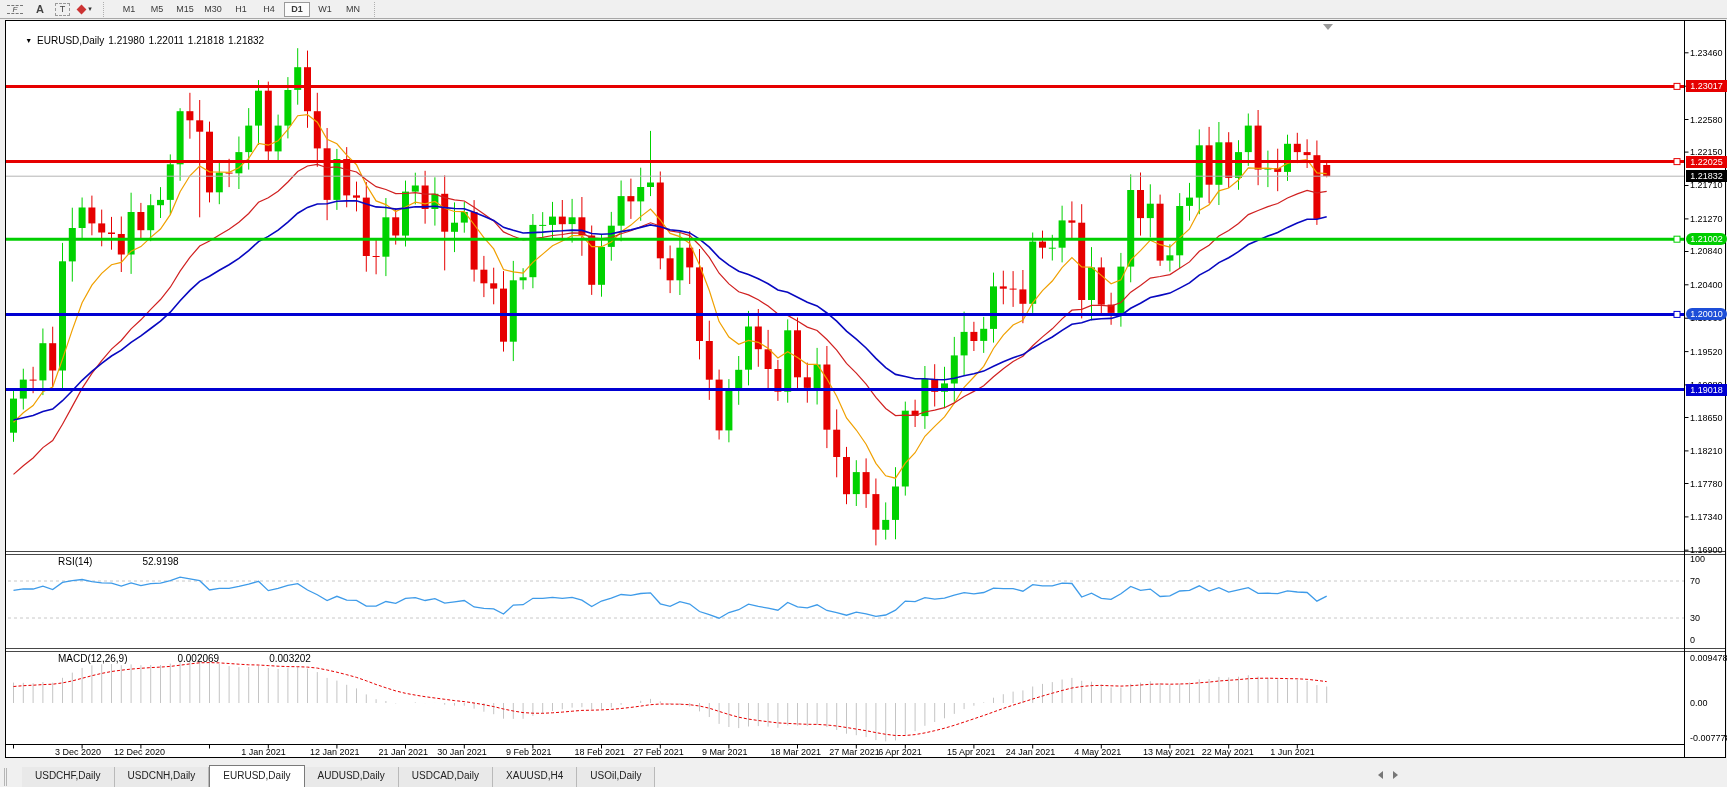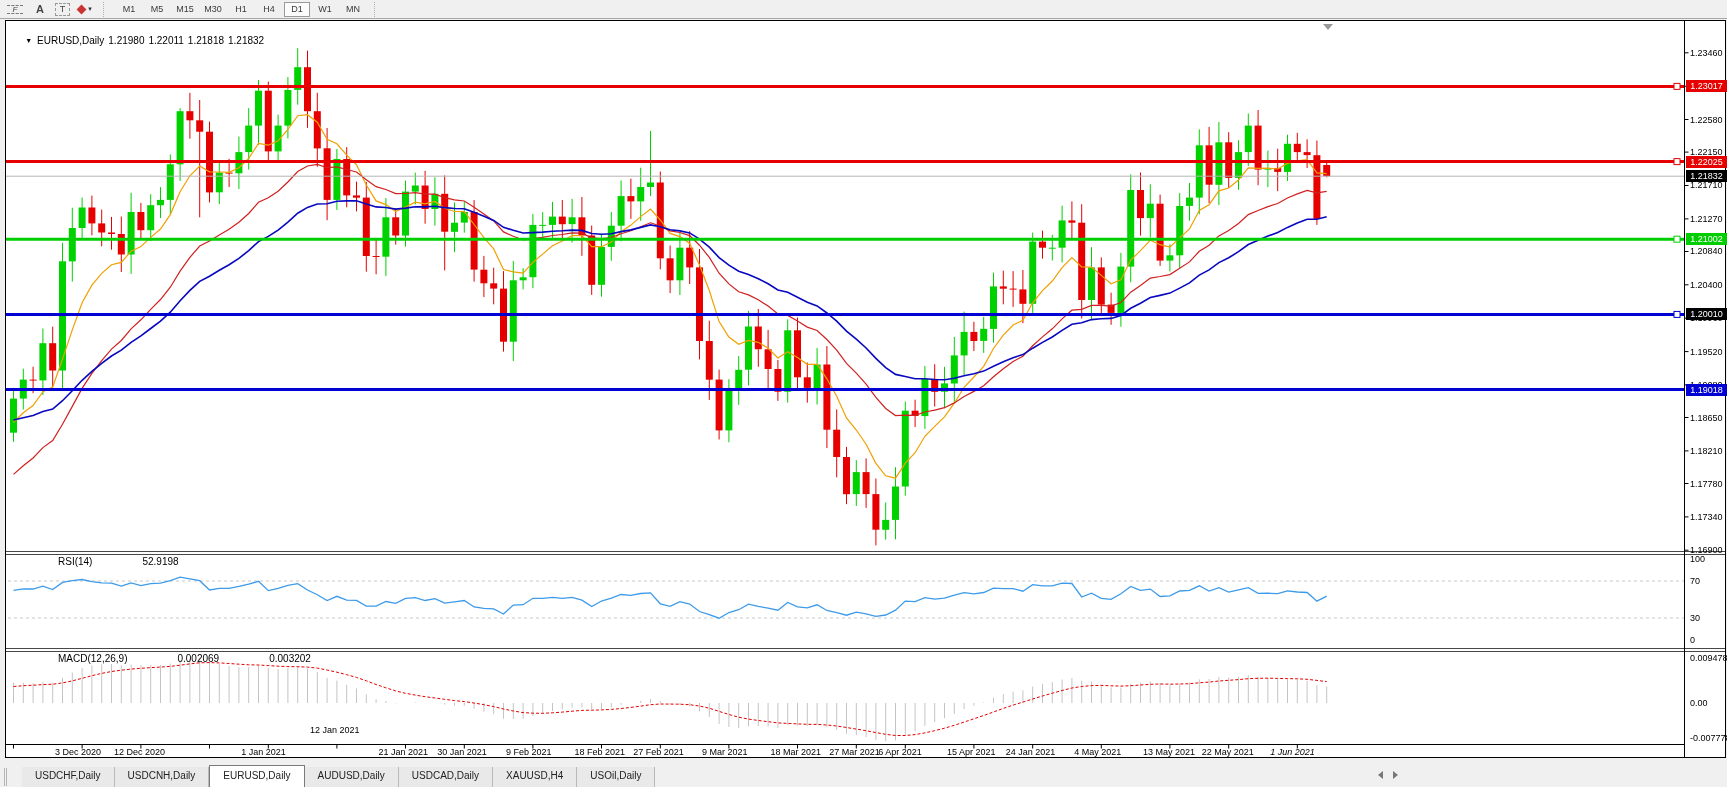--- a/index.html
+++ b/index.html
@@ -15,21 +15,21 @@
     content:""; position:absolute; left:2px; right:2px; height:0; border-top:1px dashed #777; }
   .icon-fibonacci-retracement::before { top:3px; }
   .icon-fibonacci-retracement::after { bottom:3px; }
   .icon-text { font-weight:bold; font-size:11px; }
   .icon-text-label { border:1px dashed #999; width:15px; height:13px; font-size:9px; }
   .icon-arrow-objects .diamond { width:7px; height:7px; background:#c33; transform:rotate(45deg); display:inline-block; }
   .icon-arrow-objects .caret { font-size:7px; color:#333; margin-left:3px; }
   .tb-sep { width:5px; height:15px; margin-left:8px; border-left:1px dotted #b0b0b0; }
   .tfbtn { min-width:26px; height:15px; margin-left:2px; font-size:9px; color:#3a3a3a;
     display:flex; align-items:center; justify-content:center; border:1px solid transparent; cursor:pointer; }
-  .tfbtn.active { background:#fcfcfc; border:1px solid #9a9a9a; }
+  .tfbtn.active { background:#fcfcfc; border:1px solid #9a9a9a;font-weight:bold; }
   
   .chart-window { position:absolute; left:5px; top:20px; width:1721px; height:738px;
     background:#fff; border:1px solid #000; }
   #chart-svg { position:absolute; left:0; top:0; }
   .chart-title { position:absolute; left:8px; top:3px; font-size:10px; color:#000; white-space:pre; }
   .chart-title .caret { font-size:7px; vertical-align:1px; margin-right:5px; }
   .chart-title span { margin-right:4px; }
   .axis-label { position:absolute; left:1684px; width:46px; font-size:9px; color:#000;
     pointer-events:none; white-space:nowrap; }
   .price-badge { position:absolute; left:1680px; width:41px; height:12px; line-height:12px;
@@ -454,40 +454,40 @@
       <div class="axis-label" style="left: 1684px; top: 592px;">30</div>
       <div class="axis-label" style="left: 1684px; top: 614px;">0</div>
       <div class="axis-label" style="left: 1684px; top: 632px;">0.009478</div>
       <div class="axis-label" style="left: 1684px; top: 677px;">0.00</div>
       <div class="axis-label" style="left: 1684px; top: 712px;">-0.007778</div>
       <div class="date-label" style="left: 2px; top: 770px;">24 Nov 2020</div>
       <div class="date-label" style="left: 49.1px; top: 726px;">3 Dec 2020</div>
       <div class="date-label" style="left: 107.9px; top: 726px;">12 Dec 2020</div>
       <div class="date-label" style="left: 176.5px; top: 726px; margin-top: 45px;">22 Dec 2020</div>
       <div class="date-label" style="left: 235.3px; top: 726px;">1 Jan 2021</div>
-      <div class="date-label" style="left: 303.9px; top: 704px;">12 Jan 2021</div>
+      <div class="date-label" style="left: 303.9px; top: 726px;">12 Jan 2021</div>
       <div class="date-label" style="left: 372.5px; top: 726px;">21 Jan 2021</div>
       <div class="date-label" style="left: 431.3px; top: 726px;">30 Jan 2021</div>
       <div class="date-label" style="left: 499.9px; top: 726px;">9 Feb 2021</div>
       <div class="date-label" style="left: 568.5px; top: 726px;">18 Feb 2021</div>
       <div class="date-label" style="left: 627.3px; top: 726px;">27 Feb 2021</div>
       <div class="date-label" style="left: 695.9px; top: 726px;">9 Mar 2021</div>
       <div class="date-label" style="left: 764.5px; top: 726px;">18 Mar 2021</div>
       <div class="date-label" style="left: 823.3px; top: 726px;">27 Mar 2021</div>
       <div class="date-label" style="left: 872.3px; top: 726px;">6 Apr 2021</div>
       <div class="date-label" style="left: 940.9px; top: 726px;">15 Apr 2021</div>
       <div class="date-label" style="left: 999.7px; top: 726px;">24 Jan 2021</div>
       <div class="date-label" style="left: 1068.3px; top: 726px;">4 May 2021</div>
       <div class="date-label" style="left: 1136.9px; top: 726px;">13 May 2021</div>
       <div class="date-label" style="left: 1195.7px; top: 726px;">22 May 2021</div>
-      <div class="date-label" style="left: 1264.3px; top: 726px; font-style: italic;">1 Jun 2021</div>
+      <div class="date-label" style="left: 1264.3px; top: 726px;">1 Jun 2021</div>
       <div class="price-badge" style="left: 1680px; top: 59.3896px; background: rgb(230, 0, 0);">1.23017</div>
       <div class="price-badge" style="left: 1680px; top: 134.613px; background: rgb(230, 0, 0);">1.22025</div>
-      <div class="price-badge" style="left: 1680px; top: 212.187px; background: rgb(0, 206, 0);">1.21002</div>
-      <div class="price-badge" style="left: 1680px; top: 287.41px; background: #000000;">1.20010</div>
+      <div class="price-badge" style="left: 1680px; top: 212.187px; background: rgb(0, 206, 0); border-radius: 6px;">1.21002</div>
+      <div class="price-badge" style="left: 1680px; top: 287.41px; background: #1d4ed8; border-radius: 6px;">1.20010</div>
       <div class="price-badge" style="left: 1680px; top: 362.634px; background: rgb(0, 0, 210);">1.19018</div>
       <div class="price-badge" style="left: 1680px; top: 149.248px; background: rgb(0, 0, 0);">1.21832</div>
     </div>
 </div>
 
 <div class="bottom-bar">
   <div class="tabbar-grip"></div>
   <div class="tabs" id="tabs">
       <div class="tab">USDCHF,Daily</div>
       <div class="tab">USDCNH,Daily</div>

